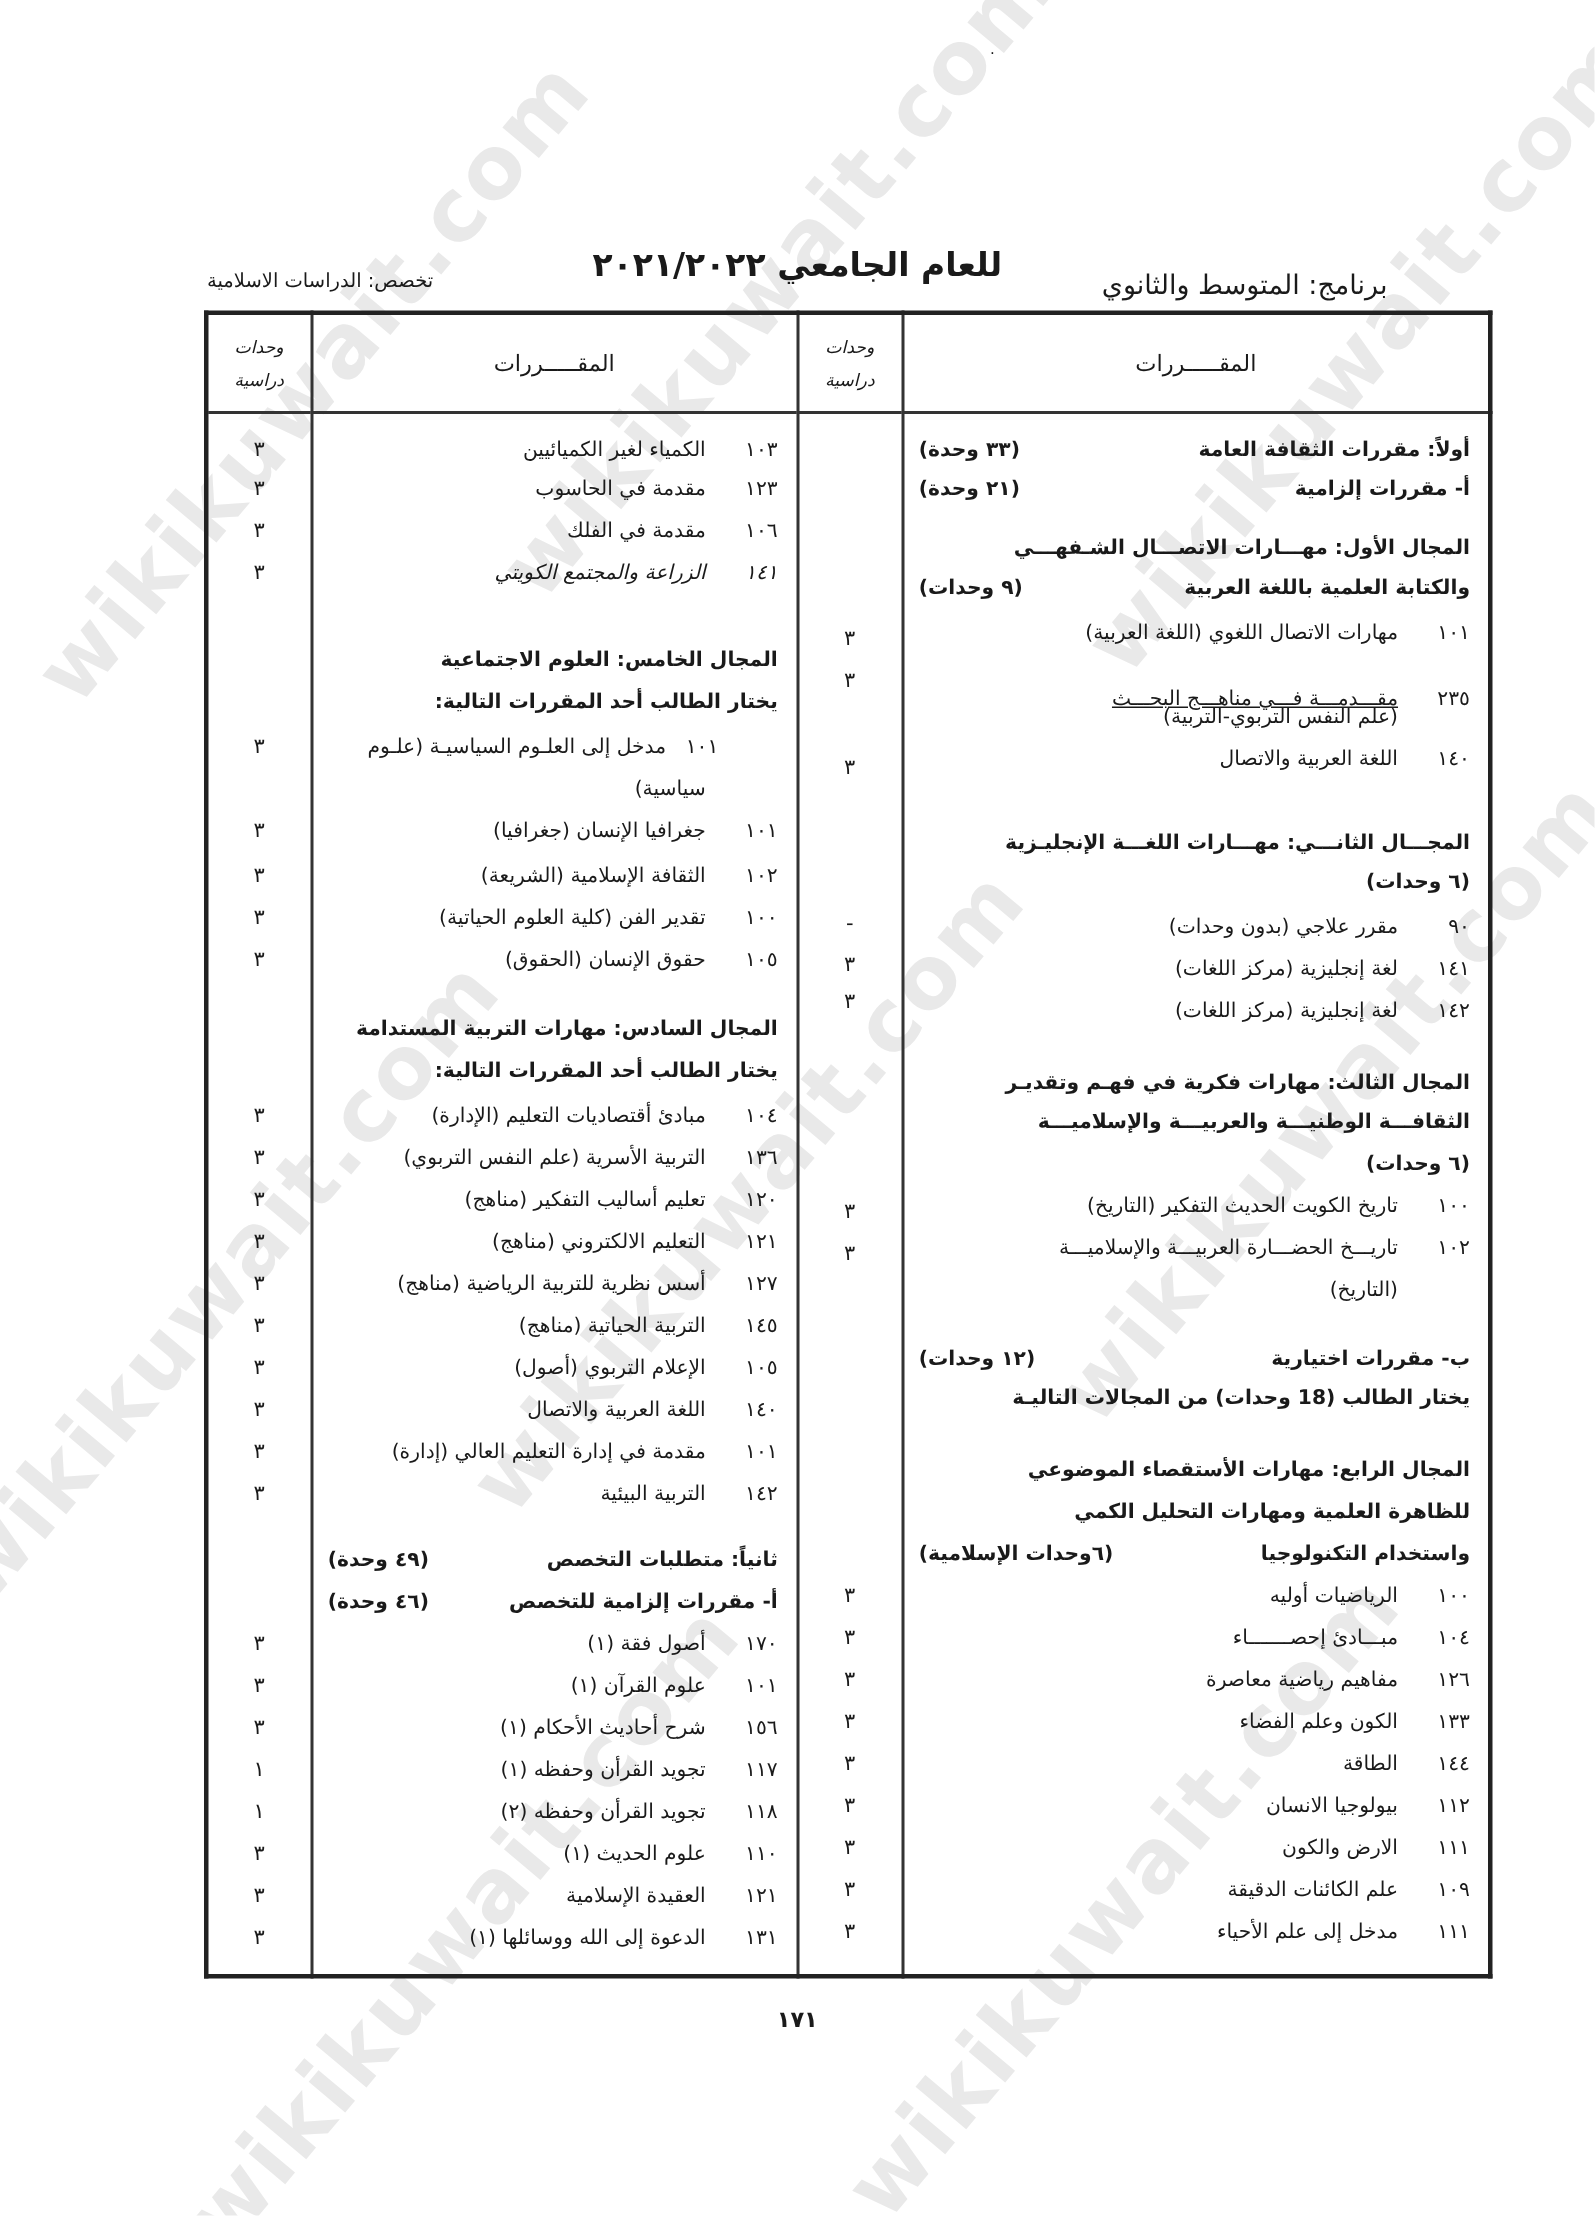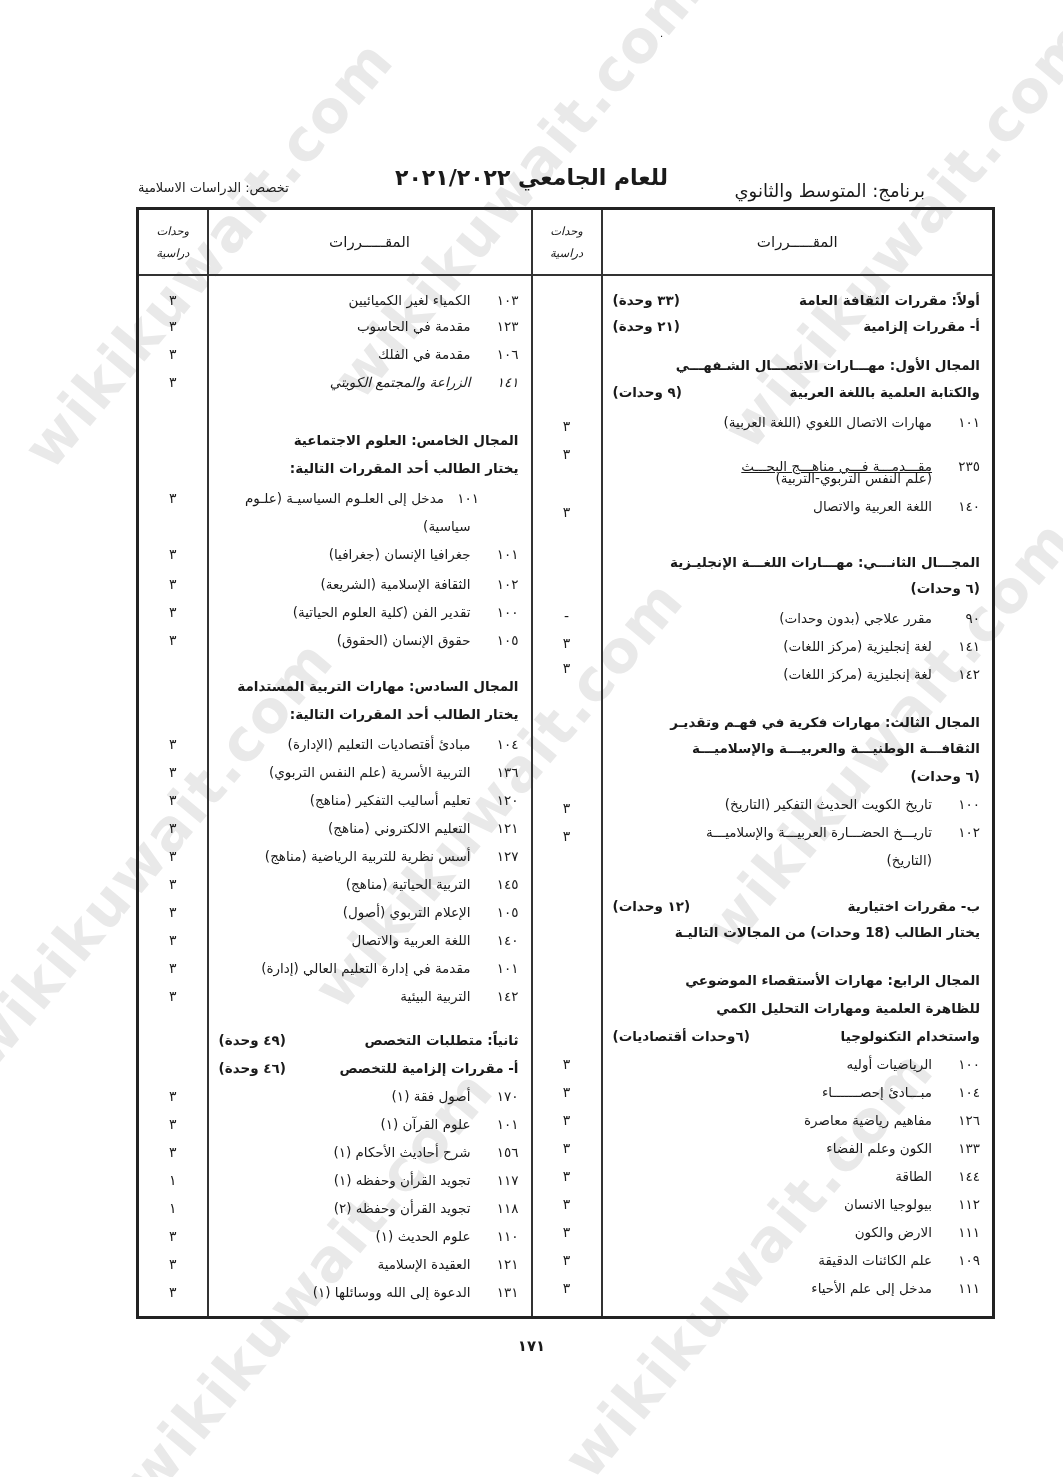--- a/index.html
+++ b/index.html
@@ -125,21 +125,21 @@
                   <span>ب- مقررات اختيارية</span>
                   <span>(١٢ وحدات)</span>
                 </div>
               </div>
               <div class="line bold" style="top: 646px;"><span>يختار الطالب (18 وحدات) من المجالات التاليـة</span></div>
               <div class="line bold" style="top: 694px;"><span>المجال الرابع: مهارات الأستقصاء الموضوعي</span></div>
               <div class="line bold" style="top: 722px;"><span>للظاهرة العلمية ومهارات التحليل الكمي</span></div>
               <div class="line bold" style="top: 750px;">
                 <div class="between">
                   <span>واستخدام التكنولوجيا</span>
-                  <span>(٦وحدات أقتصاديات)</span>
+                  <span>(٦وحدات الإسلامية)</span>
                 </div>
               </div>
               <div class="line" style="top: 778px;"><span class="code">١٠٠</span><span>الرياضيات أوليه</span></div>
               <div class="line" style="top: 806px;"><span class="code">١٠٤</span><span>مبـــادئ إحصـــــــاء</span></div>
               <div class="line" style="top: 834px;"><span class="code">١٢٦</span><span>مفاهيم رياضية معاصرة</span></div>
               <div class="line" style="top: 862px;"><span class="code">١٣٣</span><span>الكون وعلم الفضاء</span></div>
               <div class="line" style="top: 890px;"><span class="code">١٤٤</span><span>الطاقة</span></div>
               <div class="line" style="top: 918px;"><span class="code">١١٢</span><span>بيولوجيا الانسان</span></div>
               <div class="line" style="top: 946px;"><span class="code">١١١</span><span>الارض والكون</span></div>
               <div class="line" style="top: 974px;"><span class="code">١٠٩</span><span>علم الكائنات الدقيقة</span></div>

